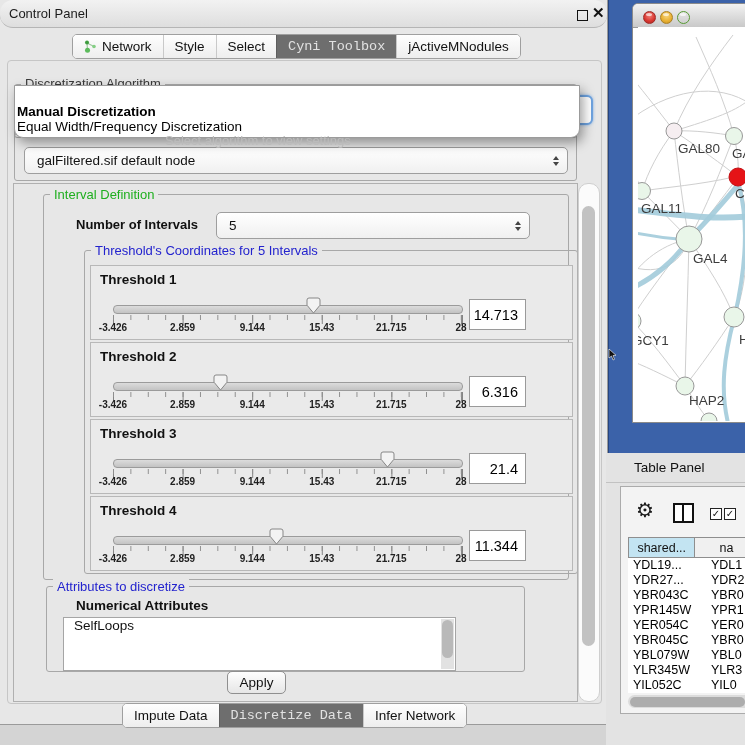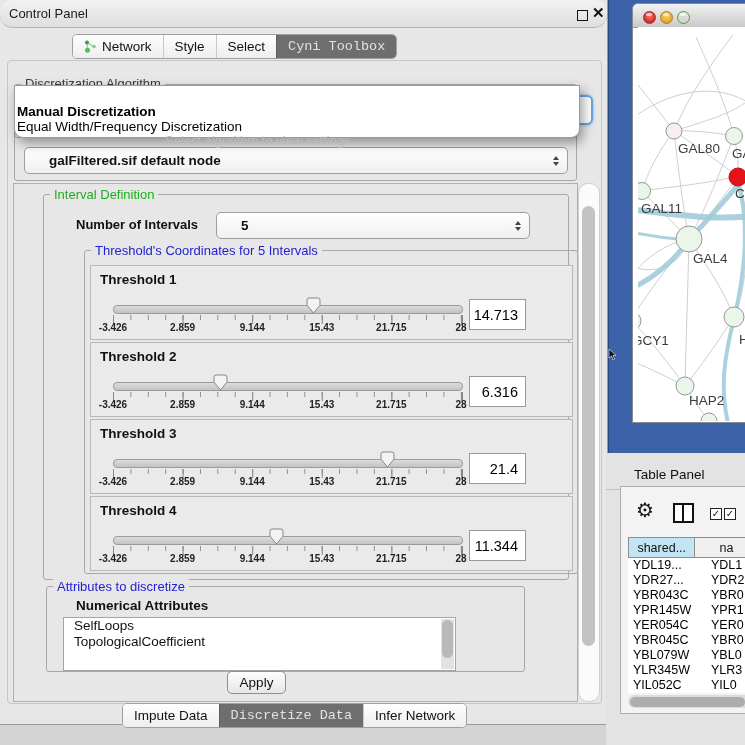--- a/index.html
+++ b/index.html
@@ -36,21 +36,21 @@
   .group-title{position:absolute;top:-8px;left:6px;background:#E7E7E7;padding:0 4px;font-size:13px;color:#3a3a3a;}
   .t-green{color:var(--title-green,#1FAF1F);}
   .t-blue{color:var(--title-blue,#2323CE);}
 
   #algo-group{left:14px;top:84px;width:561px;height:52px;}
   #algo-title{top:-9px;}
 
   
   .combo{background:linear-gradient(#FFFFFF,#F0F0F0);border:1px solid #9E9E9E;border-radius:5px;
          font-size:13.5px;color:#111;display:flex;align-items:center;}
-  .combo .val{padding-left:24px;flex:1;white-space:nowrap;overflow:hidden;font-weight:bold;}
+  .combo .val{padding-left:12px;flex:1;white-space:nowrap;overflow:hidden;}
   .spin{display:flex;flex-direction:column;align-items:center;gap:2px;margin-right:8px;}
   .spin i{display:block;width:0;height:0;border-left:3.5px solid transparent;border-right:3.5px solid transparent;}
   .spin .up{border-bottom:4.5px solid #444;}
   .spin .dn{border-top:4.5px solid #444;}
 
   #hidden-combo{left:556px;top:95px;width:33px;height:26px;border-radius:6px;background:#FFF;
                 border:2px solid #6EA3E0;box-shadow:0 0 3px #7FB0E8;z-index:10;}
 
   
   #algo-popup{left:14px;top:85px;width:564px;height:51px;background:#FFF;border:1px solid #9B9B9B;
@@ -108,21 +108,21 @@
                 background:linear-gradient(#F2F2F2,#C9C9C9);border-bottom:1px solid #9A9A9A;}
   .light{position:absolute;top:7px;width:11px;height:11px;border-radius:50%;}
   .light i{position:absolute;left:2px;top:1px;width:6px;height:3px;border-radius:50%;background:rgba(255,255,255,.65);}
   #light-red{left:10px;background:radial-gradient(circle at 50% 35%,#F08078,#D8352F 60%,#A82A25);border:1px solid #9E2B27;}
   #light-yellow{left:27px;background:radial-gradient(circle at 50% 35%,#F6D37C,#E8AF30 60%,#BD8C25);border:1px solid #AA8024;}
   #light-green{left:44px;background:radial-gradient(circle at 50% 35%,#AEE08B,#72C043 60%,#579A33;);border:1px solid #579A33;}
   #net-view{position:absolute;left:5px;top:23px;width:108px;height:394px;background:#FFF;}
 
   
   #table-window{left:606px;top:453px;width:139px;height:292px;background:#E3E3E3;}
-  #tp-titlebar{position:absolute;left:0;top:7px;width:100%;height:29px;background:#E3E3E3;
+  #tp-titlebar{position:absolute;left:0;top:0;width:100%;height:29px;background:#E3E3E3;
                border-bottom:1px solid #C2C2C2;}
   #tp-title{position:absolute;left:28px;top:7px;font-size:13.5px;color:#111;}
   #tp-inner{position:absolute;left:14px;top:33px;width:130px;height:226px;background:#F3F3F3;
             border:1px solid #ABABAB;overflow:hidden;}
   #gear-icon{position:absolute;left:15px;top:12px;font-size:20px;color:#1A1A1A;line-height:22px;}
   #split-icon{position:absolute;left:52px;top:16px;width:17px;height:16px;background:#FFF;border:2px solid #111;}
   #split-icon i{position:absolute;left:7px;top:0;width:2px;height:16px;background:#111;}
   .chk{position:absolute;top:21px;width:10px;height:10px;border:1.5px solid #222;background:#FFF;
        font-size:10px;line-height:10px;text-align:center;color:#111;}
   #chk1{left:89px;} #chk2{left:103px;}
@@ -169,20 +169,23 @@
         </div>
         <div class="tab">
           <span>Style</span>
         </div>
         <div class="tab">
           <span>Select</span>
         </div>
         <div class="tab sel">
           <span>Cyni Toolbox</span>
         </div>
+        <div class="tab">
+          <span>jActiveMNodules</span>
+        </div>
       </div>
 
     <div class="abs groupbox" id="algo-group">
       <span class="group-title" id="algo-title">Discretization Algorithm</span>
     </div>
     <div class="abs" id="hidden-combo"></div>
 
     <div class="abs" id="algo-popup">
       <div id="popup-hint">Select algorithm to view settings</div>
       <div id="popup-options">
@@ -285,21 +288,20 @@
           </div>
       </div>
 
       <div class="groupbox" id="attr-group">
         <span class="group-title t-blue">Attributes to discretize</span>
       </div>
       <div id="attr-subtitle">Numerical Attributes</div>
       <div id="attr-list">
         <div id="attr-items">
             <div class="attr-item">SelfLoops</div>
-            <div class="attr-item">TopologicalCoefficient</div>
           </div>
         <div id="attr-scroll">
             <div id="attr-thumb"></div>
           </div>
       </div>
     </div>
     <div class="abs" id="v-scrollbar">
       <div id="v-thumb"></div>
     </div>
 

